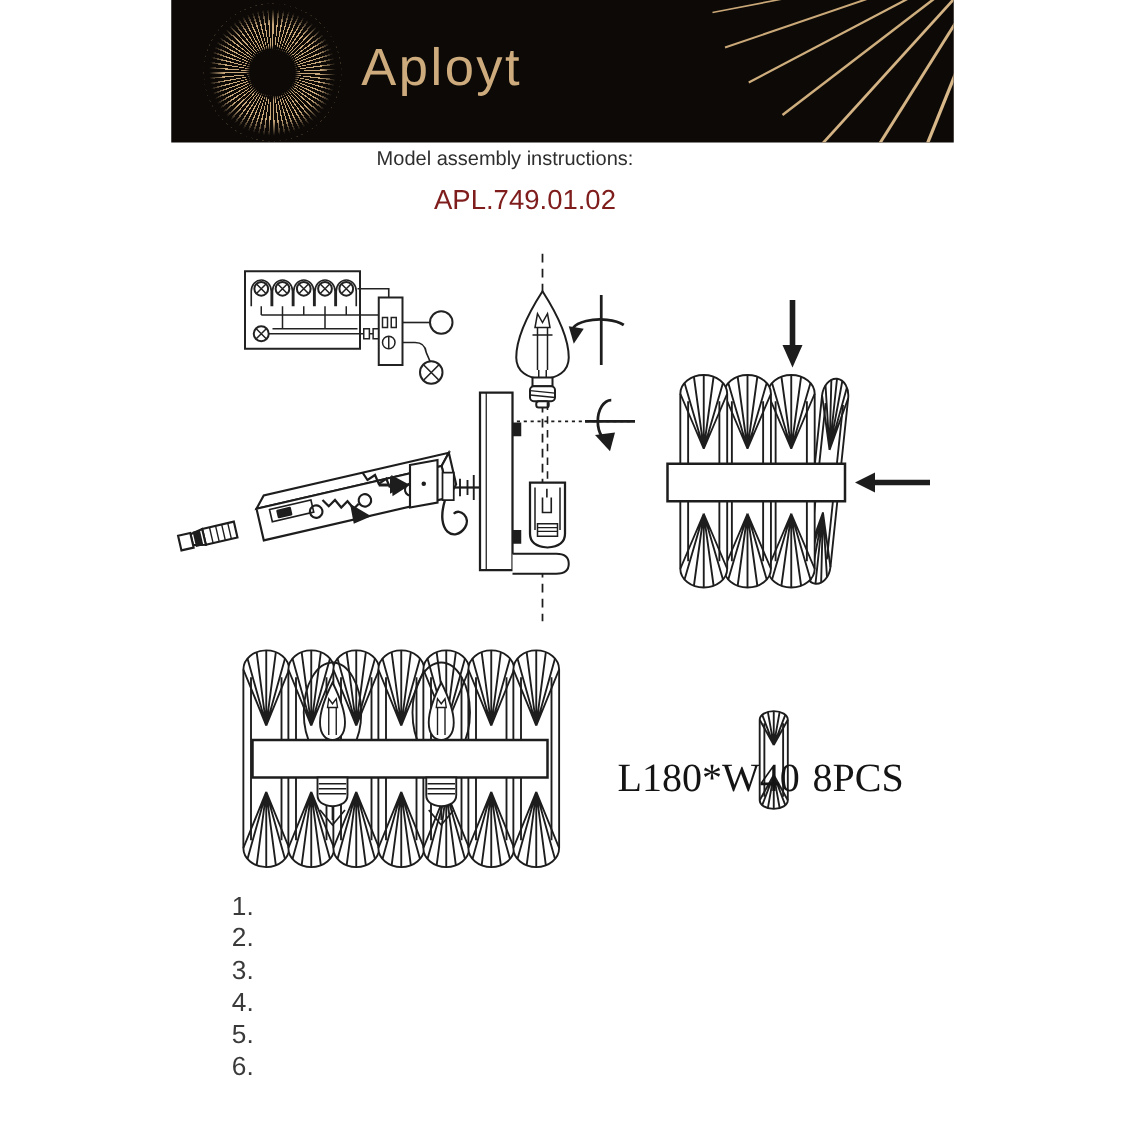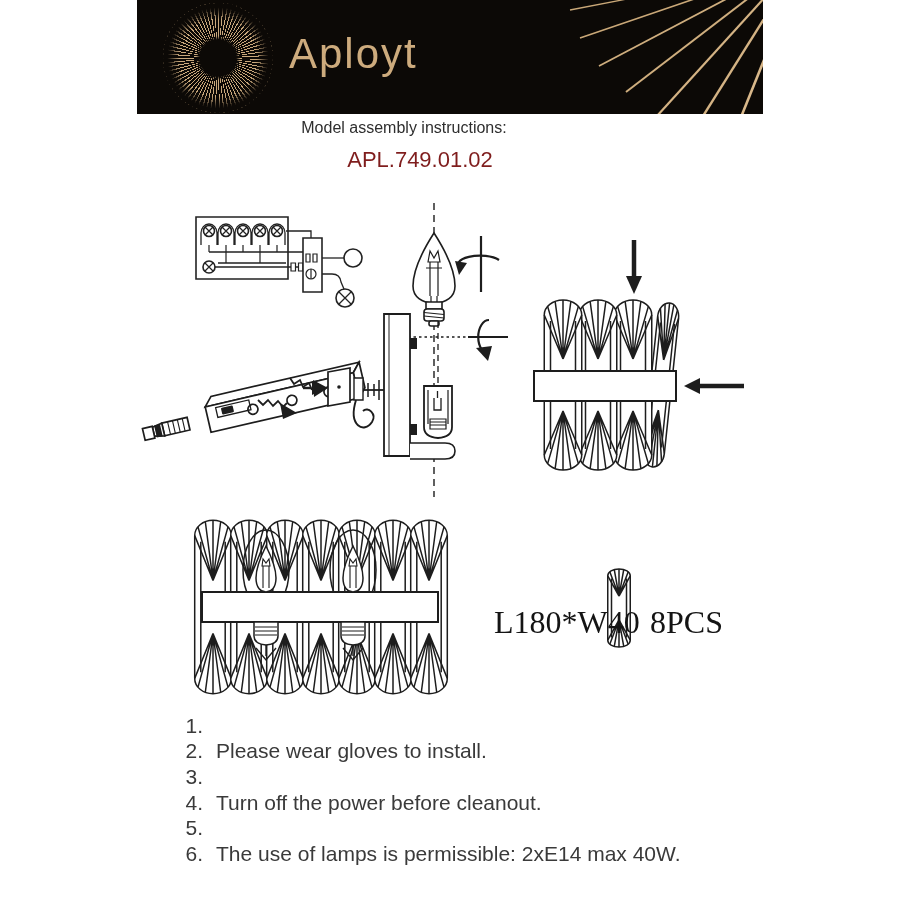--- a/index.html
+++ b/index.html
@@ -214,31 +214,28 @@
 
   <div class="spec size">L180*W40</div>
   <div class="spec qty">8PCS</div>
 
   <div class="list">
     <div class="row">
       <span class="num">1.</span>
     </div>
     <div class="row">
       <span class="num">2.</span>
-      <span>Please wear gloves to install.</span>
     </div>
     <div class="row">
       <span class="num">3.</span>
     </div>
     <div class="row">
       <span class="num">4.</span>
-      <span>Turn off the power before cleanout.</span>
     </div>
     <div class="row">
       <span class="num">5.</span>
     </div>
     <div class="row">
       <span class="num">6.</span>
-      <span>The use of lamps is permissible: 2xE14 max 40W.</span>
     </div>
   </div>
 
 </div>
 
 </body></html>

